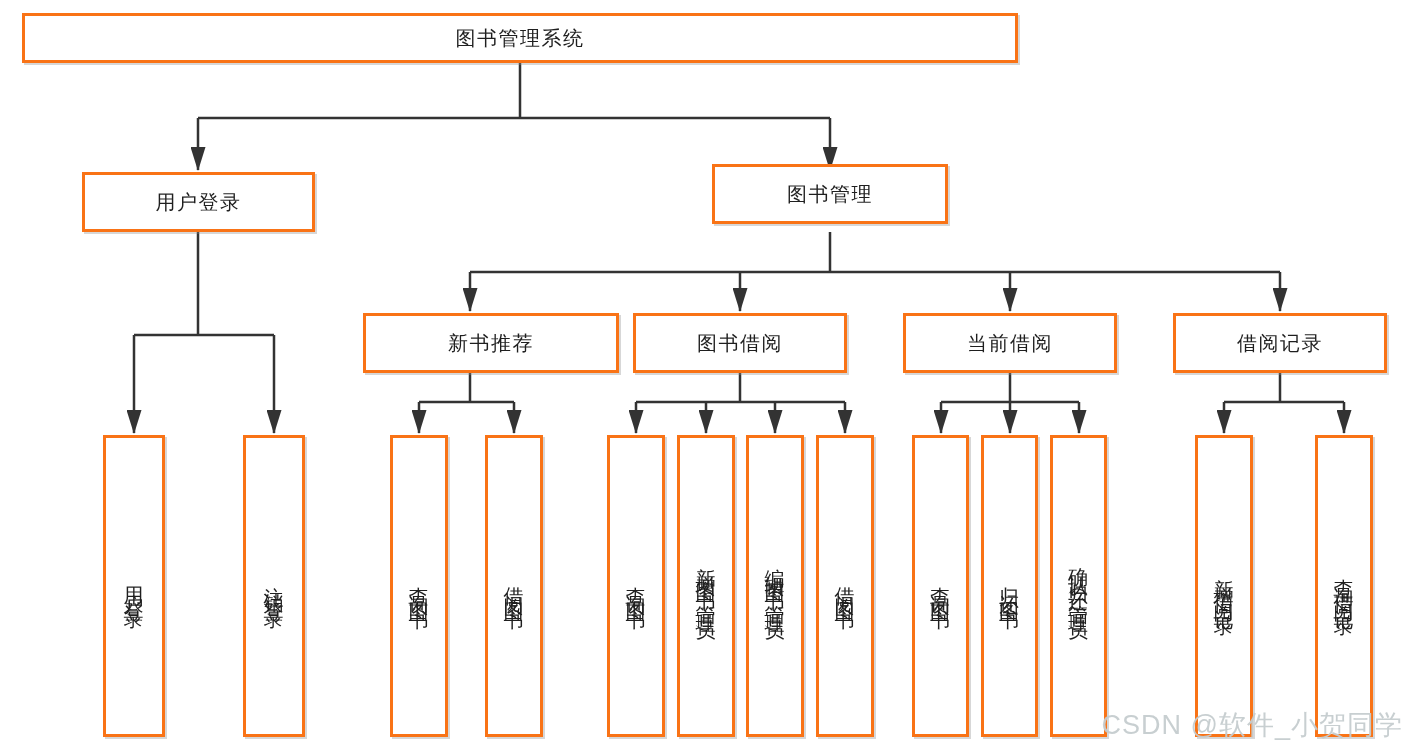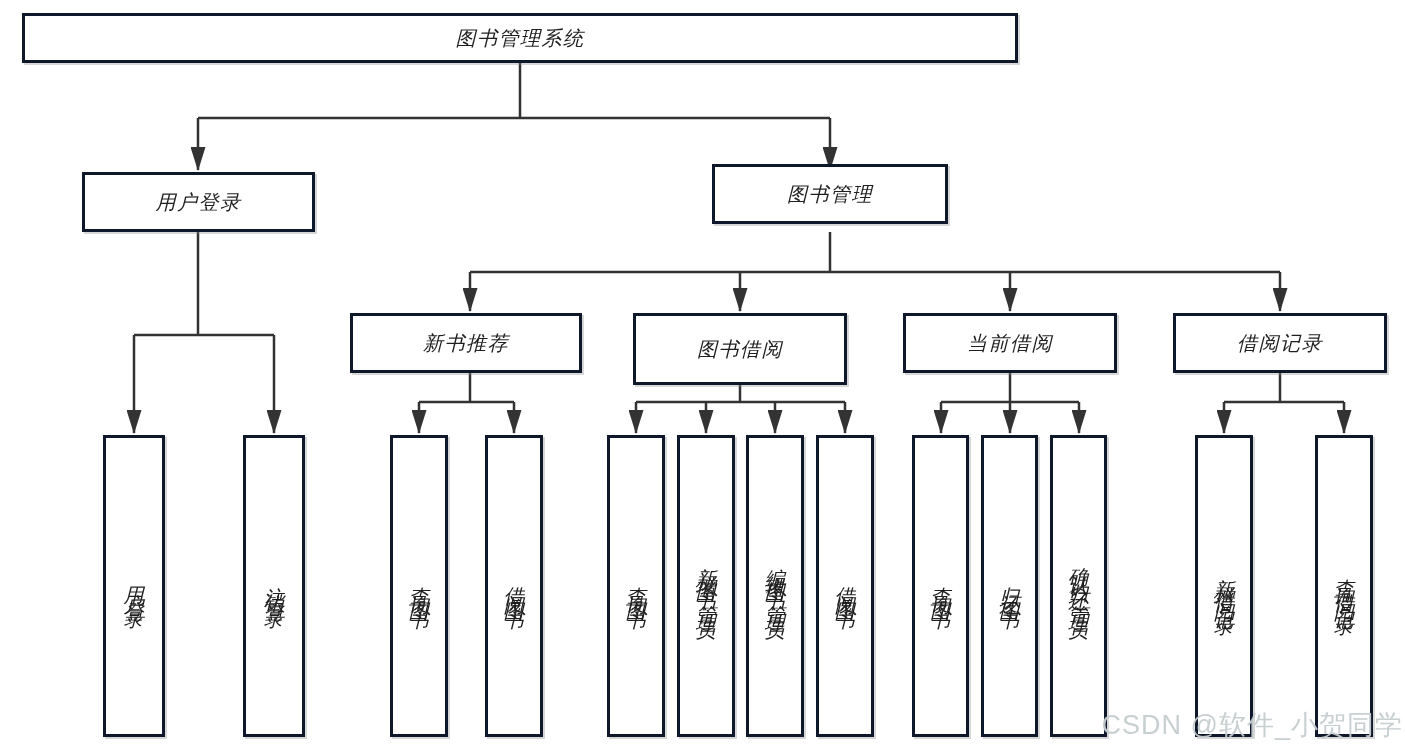--- a/index.html
+++ b/index.html
@@ -8,23 +8,23 @@
     width:1405px; height:747px;
     background:#ffffff;
     font-family:"Liberation Sans", sans-serif;
     overflow:hidden;
   }
   .connectors { position:absolute; left:0; top:0; width:1405px; height:747px; }
   .hbox, .vbox {
     position:absolute;
     box-sizing:border-box;
     background:#ffffff;
-    border:3px solid #0f172a;
+    border:3px solid #f97316;
     box-shadow:2px 2px 0 rgba(140,140,140,0.35);
-    display:flex; align-items:center; justify-content:center;font-style:italic;
+    display:flex; align-items:center; justify-content:center;
   }
   .hlabel {
     font-size:20px; color:#1f1f1f; letter-spacing:1.5px; white-space:nowrap;
   }
   .vlabel {
     writing-mode:vertical-lr;
     text-orientation:mixed;
     font-size:20px; color:#1f1f1f;
     letter-spacing:0.38em;
     line-height:1.1;
@@ -86,24 +86,24 @@
     <span class="hlabel">图书管理系统</span>
   </div>
 
   <div class="hbox" style="left:82px;top:172px;width:233px;height:60px">
     <span class="hlabel">用户登录</span>
   </div>
   <div class="hbox" style="left:712px;top:164px;width:236px;height:60px">
     <span class="hlabel">图书管理</span>
   </div>
 
-  <div class="hbox" style="left:350px;top:313px;width:232px;height:60px">
+  <div class="hbox" style="left:363px;top:313px;width:256px;height:60px">
     <span class="hlabel">新书推荐</span>
   </div>
-  <div class="hbox" style="left:633px;top:313px;width:214px;height:72px">
+  <div class="hbox" style="left:633px;top:313px;width:214px;height:60px">
     <span class="hlabel">图书借阅</span>
   </div>
   <div class="hbox" style="left:1173px;top:313px;width:214px;height:60px">
     <span class="hlabel">借阅记录</span>
   </div>
   <div class="hbox" style="left:903px;top:313px;width:214px;height:60px">
     <span class="hlabel">当前借阅</span>
   </div>
 
   <div class="vbox" style="left:103px;top:435px;width:62px;height:302px">

